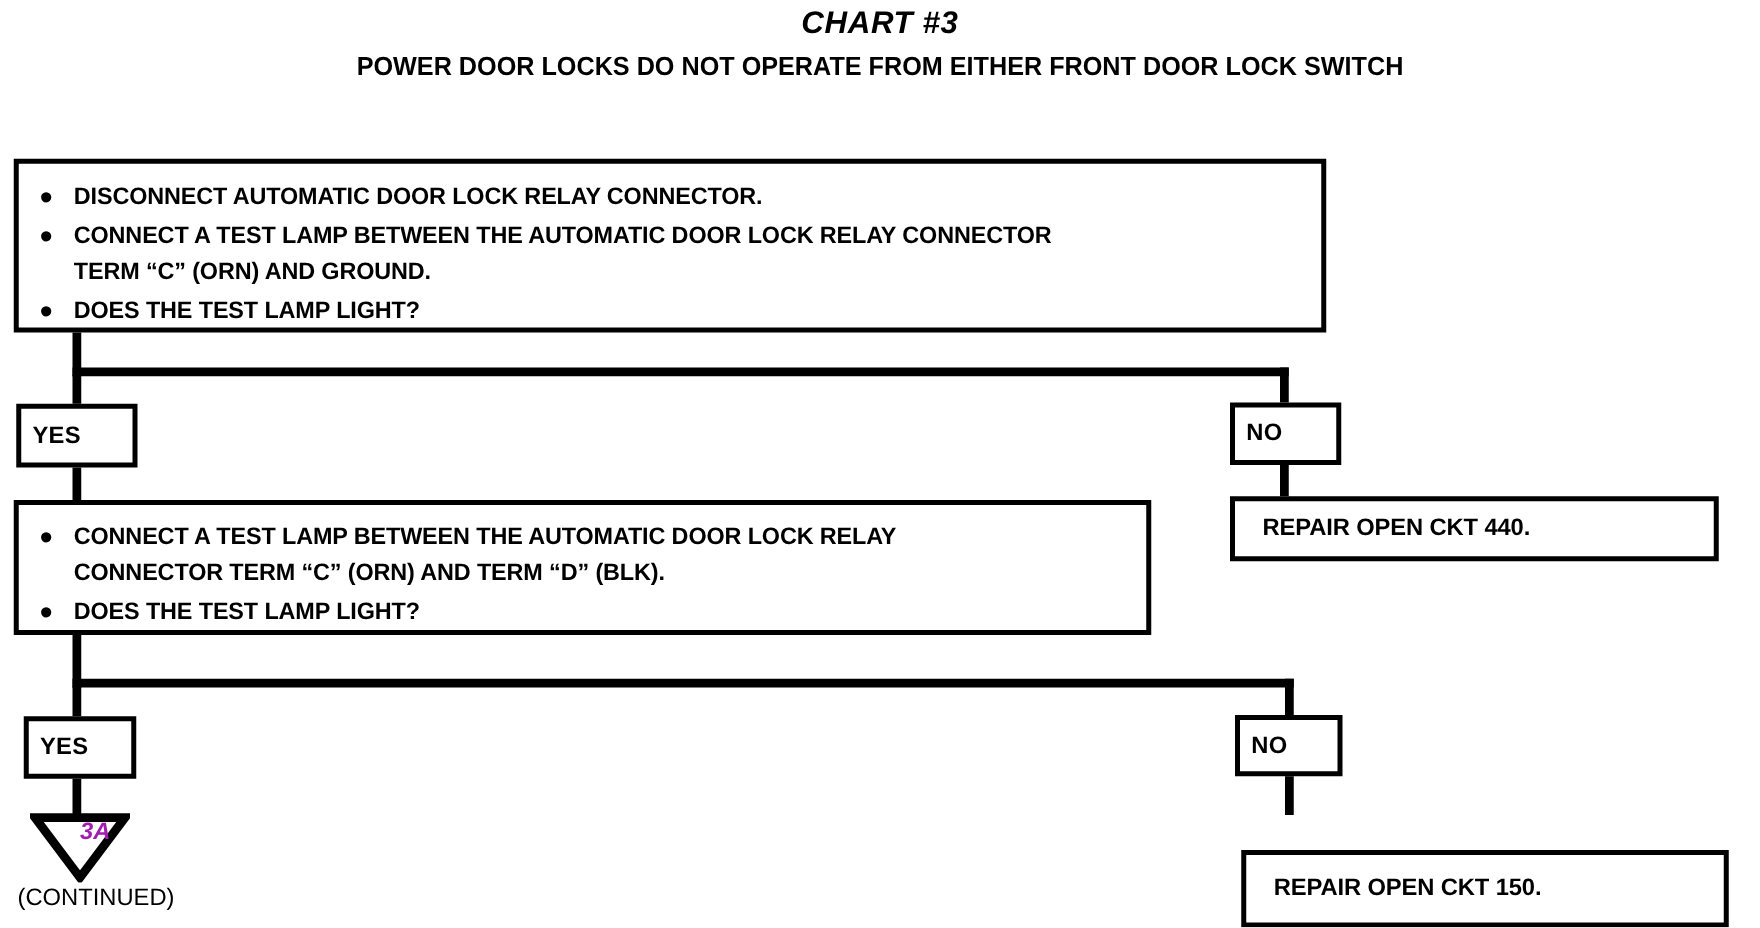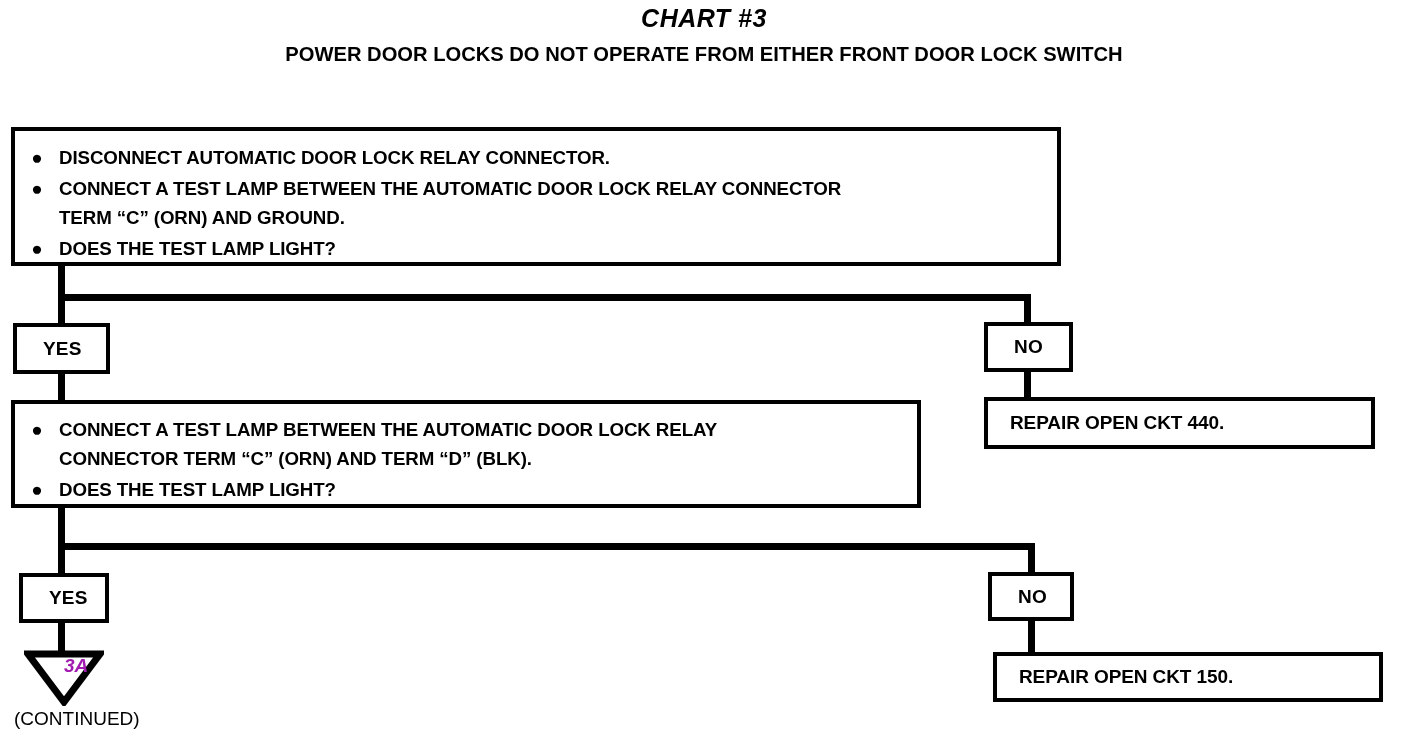--- a/index.html
+++ b/index.html
@@ -89,21 +89,21 @@
   
   .dec-label {
     position: absolute;
     box-sizing: border-box;
     border: 4px solid #000;
     background: #fff;
     display: flex;
     align-items: center;
   }
   .dec-label span {
-    padding-left: 26px;
+    padding-left: 9px;
     font-size: 19px;
     font-weight: bold;
     color: #000;
     letter-spacing: 0.2px;
   }
 
   
   .action-box {
     position: absolute;
     box-sizing: border-box;
@@ -228,21 +228,21 @@
   </div>
 
   <div class="dec-label" style="left:19px; top:573px; width:90px; height:50px;">
     <span>YES</span>
   </div>
 
   <div class="dec-label" style="left:988px; top:572px; width:86px; height:49px;">
     <span>NO</span>
   </div>
 
-  <div class="action-box" style="left:993px; top:652px; width:390px; height:50px;">
+  <div class="action-box" style="left:993px; top:680px; width:390px; height:62px;">
     <span>REPAIR OPEN CKT 150.</span>
   </div>
 
   <div class="connector-tri" style="left:24px; top:650px;">
     <svg width="80" height="56" viewBox="0 0 80 56" aria-hidden="true">
       <polygon points="4,4 76,4 40,52" fill="#ffffff" stroke="#000000" stroke-width="7" stroke-linejoin="miter"></polygon>
     </svg>
   </div>
   <div class="tri-label" style="left:48px; top:655px;">3A</div>
 

